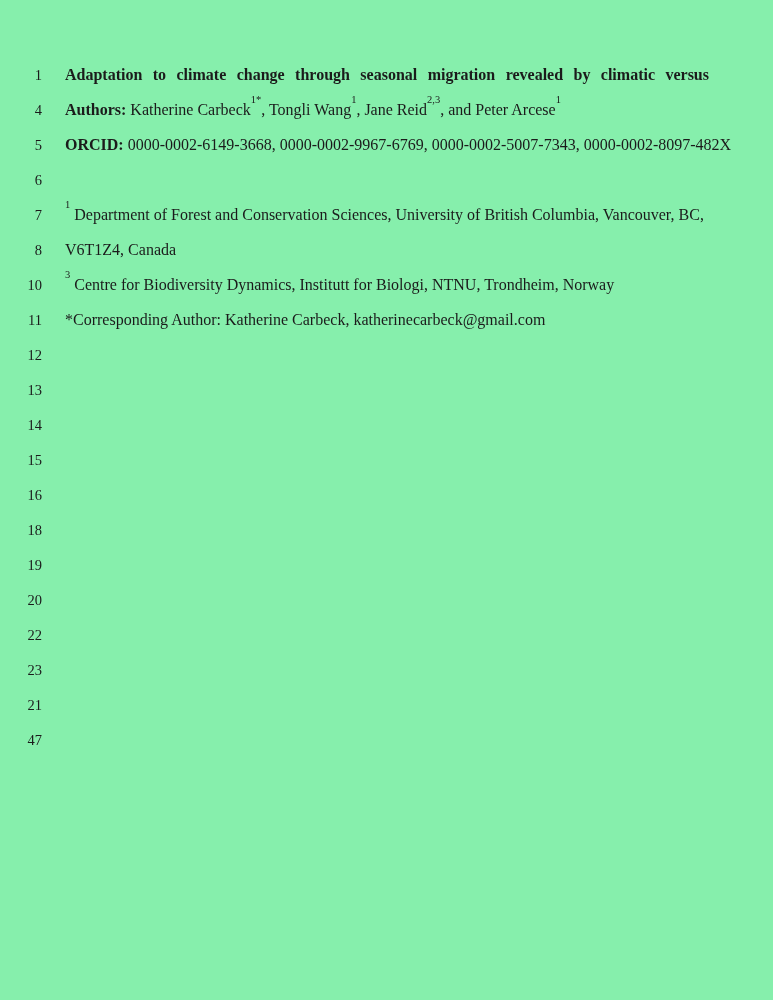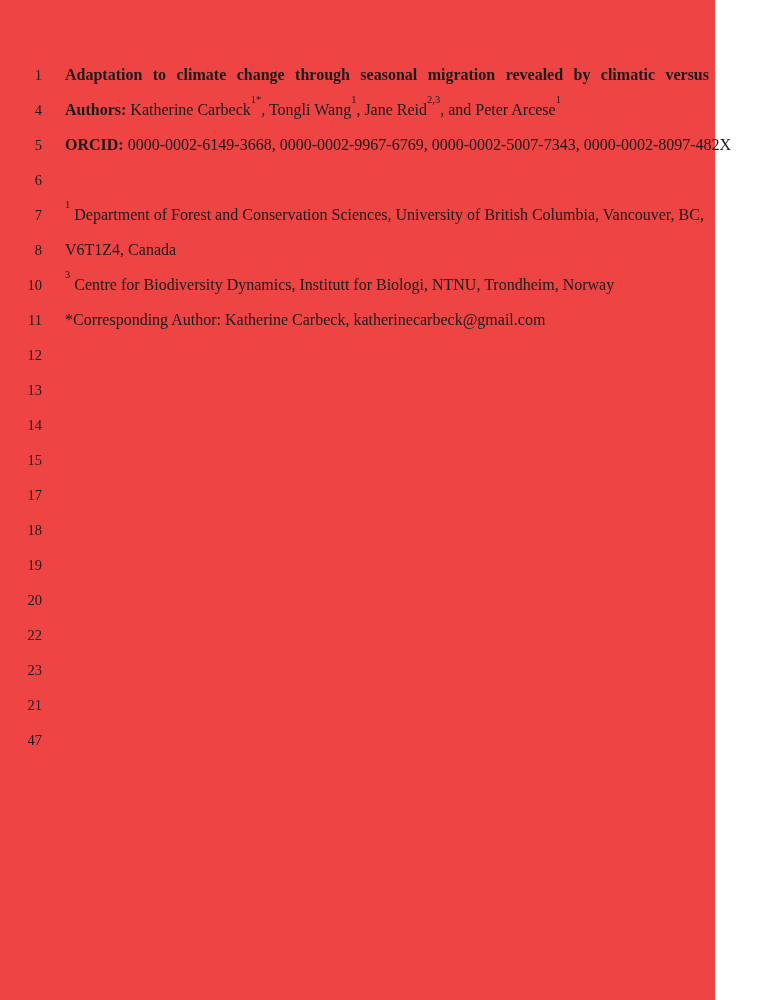--- a/index.html
+++ b/index.html
@@ -7,23 +7,23 @@
     padding: 0;
   }
   body {
     width: 773px;
     height: 1000px;
     background: #ffffff;
     overflow: hidden;
   }
   .page {
     position: relative;
-    width: 715px;
+    width: 773px;
     height: 1000px;
-    background: #ef4444;
+    background: #86efac;
     font-family: "Liberation Serif", "DejaVu Serif", serif;
     color: #1b1b1b;
   }
   .lines {
     position: absolute;
     top: 57px;
     left: 0;
     width: 773px;
   }
   .line {
@@ -70,21 +70,21 @@
       <div class="line"><span class="line-num">5</span><span class="line-text"><span class="seg-bold">ORCID:</span><span> 0000-0002-6149-3668, 0000-0002-9967-6769, 0000-0002-5007-7343, 0000-0002-8097-482X</span></span></div>
       <div class="line"><span class="line-num">6</span><span class="line-text"></span></div>
       <div class="line"><span class="line-num">7</span><span class="line-text"><sup class="seg-sup">1</sup><span> Department of Forest and Conservation Sciences, University of British Columbia, Vancouver, BC,</span></span></div>
       <div class="line"><span class="line-num">8</span><span class="line-text"><span>V6T1Z4, Canada</span></span></div>
       <div class="line"><span class="line-num">10</span><span class="line-text"><sup class="seg-sup">3</sup><span> Centre for Biodiversity Dynamics, Institutt for Biologi, NTNU, Trondheim, Norway</span></span></div>
       <div class="line"><span class="line-num">11</span><span class="line-text"><span>*Corresponding Author: Katherine Carbeck, katherinecarbeck@gmail.com</span></span></div>
       <div class="line"><span class="line-num">12</span><span class="line-text"></span></div>
       <div class="line"><span class="line-num">13</span><span class="line-text"></span></div>
       <div class="line"><span class="line-num">14</span><span class="line-text"></span></div>
       <div class="line"><span class="line-num">15</span><span class="line-text"></span></div>
-      <div class="line"><span class="line-num">17</span><span class="line-text"></span></div>
+      <div class="line"><span class="line-num">16</span><span class="line-text"></span></div>
       <div class="line"><span class="line-num">18</span><span class="line-text"></span></div>
       <div class="line"><span class="line-num">19</span><span class="line-text"></span></div>
       <div class="line"><span class="line-num">20</span><span class="line-text"></span></div>
       <div class="line"><span class="line-num">22</span><span class="line-text"></span></div>
       <div class="line"><span class="line-num">23</span><span class="line-text"></span></div>
       <div class="line"><span class="line-num">21</span><span class="line-text"></span></div>
       <div class="line"><span class="line-num">47</span><span class="line-text"></span></div>
     </div>
 </div>
 

